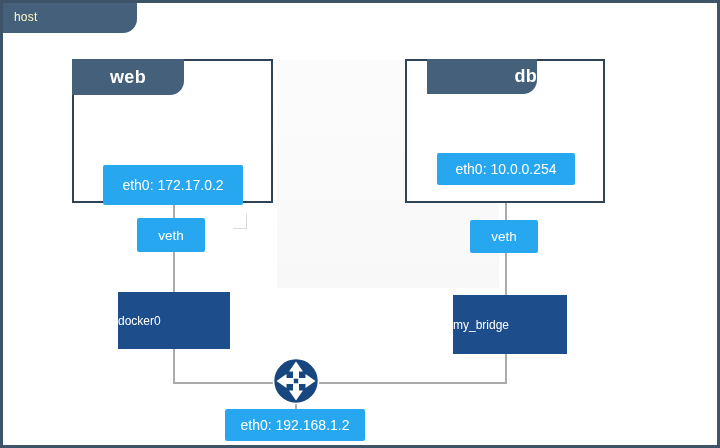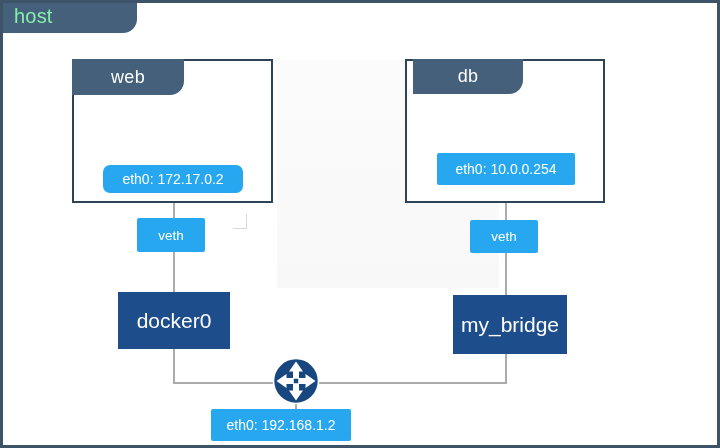--- a/index.html
+++ b/index.html
@@ -8,51 +8,51 @@
     border:3px solid #3d5468;background:#fff;overflow:hidden;
     font-family:"Liberation Sans", sans-serif;
   }
   .abs{position:absolute;}
   
   .host-tab{
     left:-3px;top:-3px;width:137px;height:33px;background:#45607a;
     border-bottom-right-radius:14px;display:flex;align-items:center;
     padding-left:14px;box-sizing:border-box;z-index:3;
   }
-  .host-tab span{color:#86efac;font-size:20px;letter-spacing:.2px;}
+  .host-tab span{color:#fef9c3;font-size:12px;letter-spacing:.2px;}
   
   .faint-region{left:274px;top:57px;width:222px;height:228px;
     background:linear-gradient(#fbfbfb,#f8f8f8);z-index:0;}
   
   .container-box{
     background:#fff;border:2px solid #2e4356;box-sizing:border-box;z-index:2;
   }
   .web-box{left:69px;top:56px;width:201px;height:144px;}
   .db-box{left:402px;top:56px;width:200px;height:144px;}
   .node-tab{
     background:#45607a;border-bottom-right-radius:14px;z-index:3;
     display:flex;align-items:center;justify-content:center;
-    color:#fff;font-size:18px;font-weight:400;letter-spacing:.3px;
+    color:#fff;font-size:18px;font-weight:700;letter-spacing:.3px;
   }
   .web-tab{left:69px;top:56px;width:112px;height:36px;}
-  .db-tab{left:410px;top:56px;width:110px;height:35px;}
+  .db-tab{left:424px;top:56px;width:110px;height:35px;justify-content:flex-end;}
   
   .blue-label{
     background:#27a7f0;color:#fff;display:flex;align-items:center;justify-content:center;
     font-size:14px;border-radius:2px;z-index:4;
   }
-  .web-eth{left:100px;top:162px;width:140px;height:28px;border-radius:7px;}
+  .web-eth{left:100px;top:162px;width:140px;height:40px;}
   .db-eth{left:434px;top:150px;width:138px;height:32px;}
   .veth-left{left:134px;top:215px;width:68px;height:34px;font-size:13.5px;}
   .veth-right{left:467px;top:217px;width:68px;height:33px;font-size:13.5px;}
-  .host-eth{left:208px;top:406px;width:140px;height:32px;}
+  .host-eth{left:222px;top:406px;width:140px;height:32px;}
   
   .navy-box{
-    background:#1d4e8b;color:#fff;display:flex;align-items:center;justify-content:center;
-    font-size:21px;z-index:2;
+    background:#1d4e8b;color:#fff;display:flex;align-items:center;justify-content:flex-start;
+    font-size:12px;z-index:2;
   }
   .docker0-box{left:115px;top:289px;width:112px;height:57px;}
   .mybridge-box{left:450px;top:292px;width:114px;height:59px;}
   
   .line{background:#ababab;z-index:1;}
   .v{width:2px;}
   .h{height:2px;}
   .l1{left:170px;top:200px;height:15px;}
   .l2{left:170px;top:249px;height:40px;}
   .l3{left:170px;top:346px;height:34px;}

